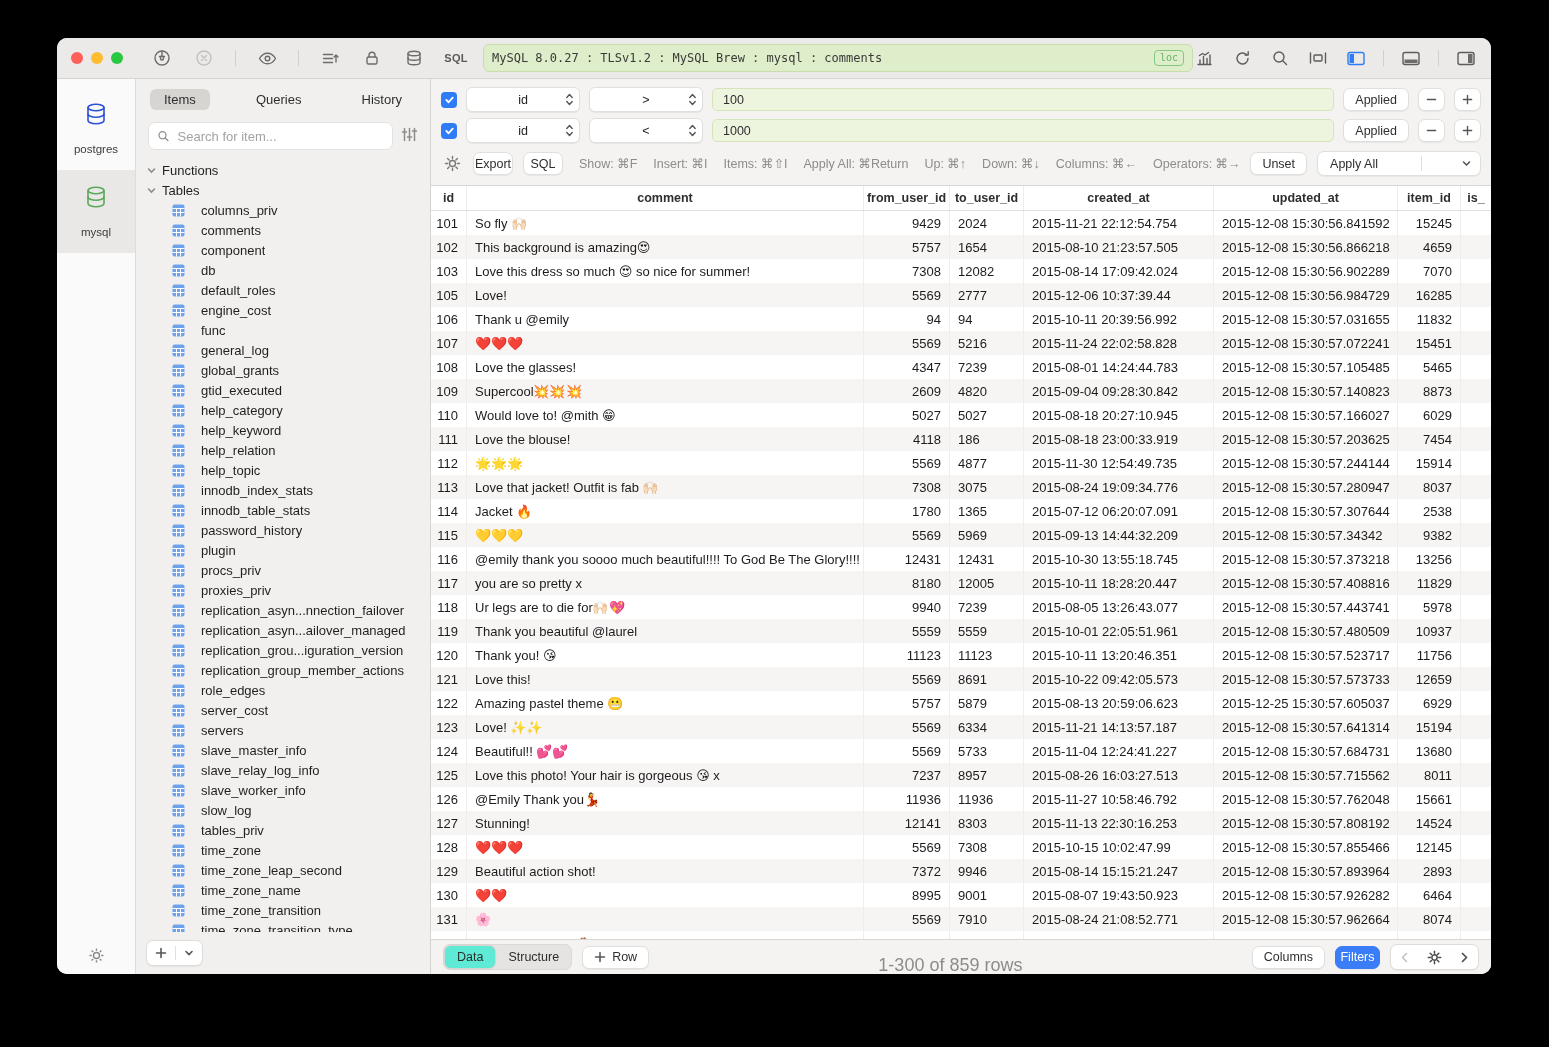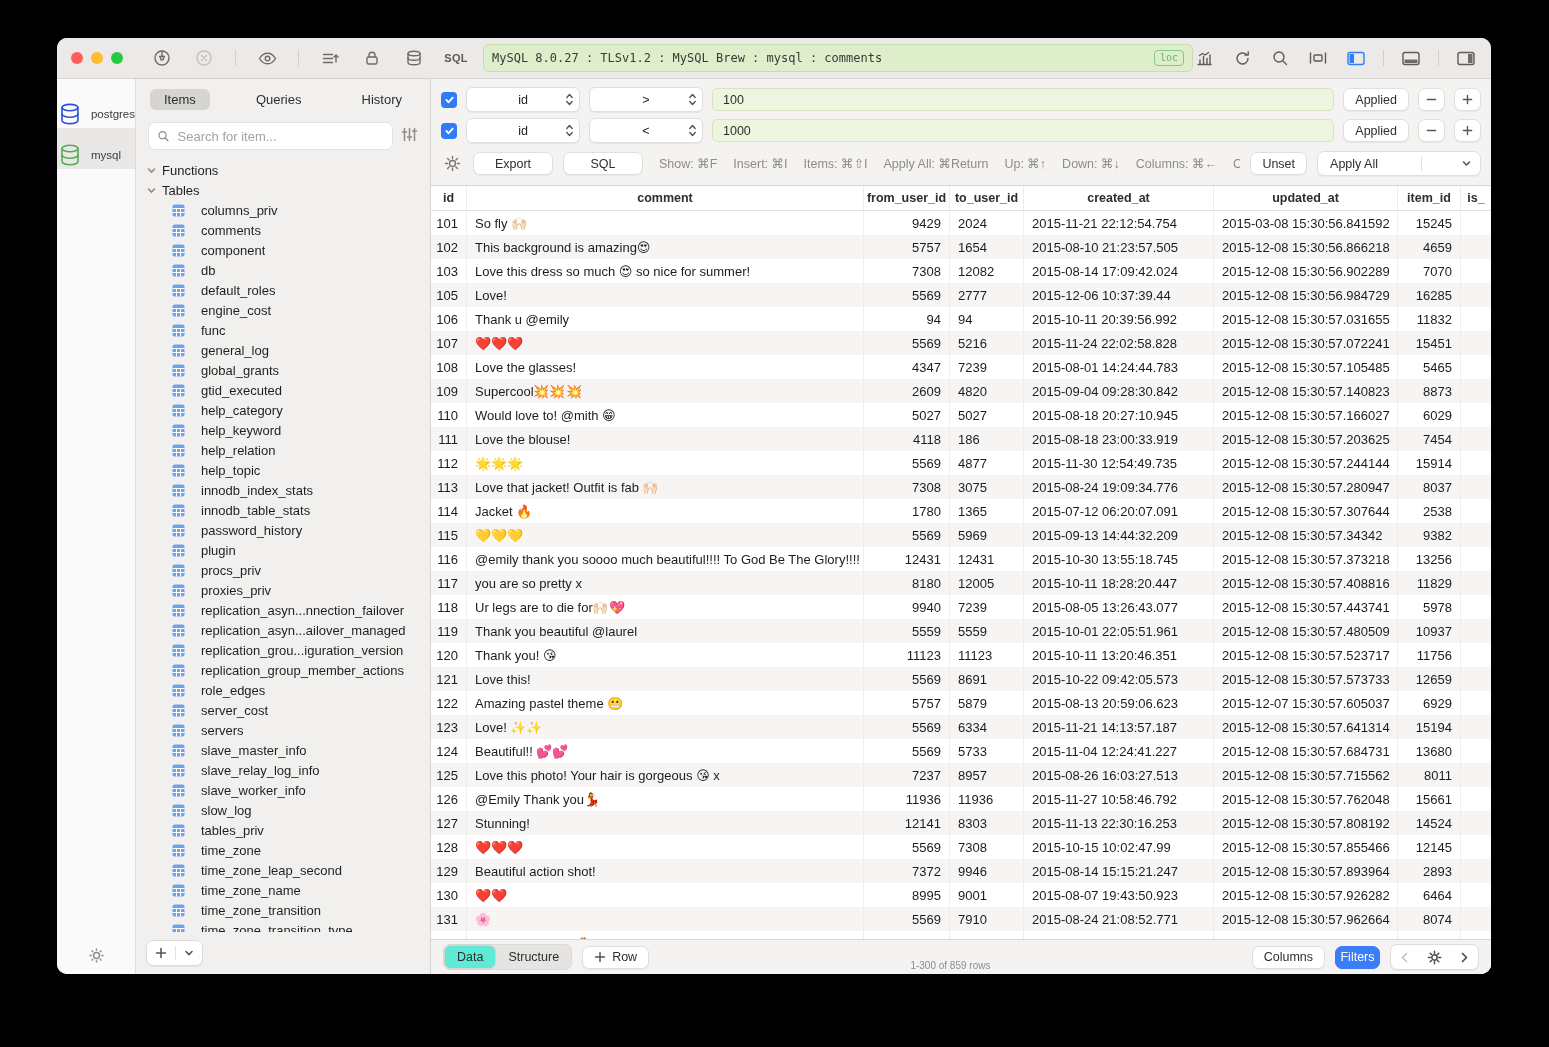--- a/index.html
+++ b/index.html
@@ -21,21 +21,21 @@
   .loc-badge{margin-left:auto;border:1.5px solid #84c884;color:#69b469;font-size:10px;border-radius:4px;padding:0 5px;line-height:14px;font-family:"DejaVu Sans Mono",monospace;}
   .tb-right{margin-left:auto;display:flex;align-items:center;gap:16px;}
   .tb-right .icon-btn svg{stroke:#5e5c5a;}
   .icon-btn.active svg{stroke:#2f7cf6;}
 
   
   .content{flex:1;display:flex;min-height:0;}
 
   
   .rail{width:78px;flex:0 0 78px;background:#fbfafa;border-right:1px solid #dedcda;display:flex;flex-direction:column;align-items:stretch;padding-top:8px;}
-  .rail-item{display:flex;flex-direction:row;align-items:center;gap:8px;padding:14px 0 1px;font-size:11.5px;color:#3c3c3c;cursor:default;}
+  .rail-item{display:flex;flex-direction:column;align-items:center;gap:16px;padding:14px 0 15px;font-size:11.5px;color:#3c3c3c;cursor:default;}
   .rail-item.selected{background:#e9e8e6;}
   .rail-item svg{fill:none;stroke-width:1.6;stroke-linecap:round;}
   .rail-gear{margin-top:auto;margin-bottom:10px;display:flex;justify-content:center;}
   .rail-gear svg{stroke:#8a8886;fill:none;stroke-width:1.4;}
 
   
   .sidebar{width:294px;flex:0 0 294px;background:#f1f0ee;border-right:1px solid #d6d4d2;display:flex;flex-direction:column;min-height:0;}
   .sb-tabs{display:flex;align-items:center;justify-content:space-between;padding:10px 14px 4px;}
   .sb-tab{font-size:13px;color:#2e2e2e;padding:3px 14px;border-radius:6px;}
   .sb-tab.selected{background:#d7d5d2;}
@@ -64,21 +64,21 @@
   .select{width:112px;height:23px;background:#fff;border:1px solid #e1dfdb;border-radius:6px;box-shadow:0 1px 1px rgba(0,0,0,.06);display:flex;align-items:center;justify-content:center;position:relative;font-size:12.5px;color:#222;}
   .stepper{position:absolute;right:5px;top:4px;}
   .stepper svg{stroke:#555;fill:none;stroke-width:1.4;stroke-linecap:round;stroke-linejoin:round;}
   .val-input{flex:1;height:23px;background:#edf5df;border:1px solid #d5e4bc;border-radius:5px;padding:0 10px;font-size:12.5px;color:#2e2e2e;outline:0;font-family:inherit;box-sizing:border-box;}
   .pill{height:23px;border-radius:7px;background:#fff;border:1px solid #e1dfdb;box-shadow:0 1px 1px rgba(0,0,0,.05);font-size:12.5px;color:#2e2e2e;padding:0 11px;display:inline-flex;align-items:center;justify-content:center;font-family:inherit;}
   .round-btn{width:27px;padding:0;}
   .round-btn svg{stroke:#555;fill:none;stroke-width:1.5;stroke-linecap:round;}
 
   .toolbar{display:flex;align-items:center;gap:10px;padding:3px 10px 9px;background:#f4f3f1;border-bottom:1px solid #d8d6d4;}
   .toolbar .gear svg{stroke:#7a7876;fill:none;stroke-width:1.4;}
-  .btn-export,.btn-sql{width:80px;}
+  .btn-export,.btn-sql{width:40px;}
   .shortcuts{flex:1;display:flex;align-items:center;gap:16px;margin-left:6px;overflow:hidden;white-space:nowrap;}
   .sc{font-size:12.5px;color:#8e8c8a;}
   .applyall{padding:0;gap:31px;}
   .applyall .lab{padding:0 12px;}
   .applyall .dv{width:1px;height:15px;background:#e2e0de;}
   .applyall .chev{padding:0 8px;display:flex;align-items:center;}
   .applyall svg{stroke:#555;fill:none;stroke-width:1.6;stroke-linecap:round;stroke-linejoin:round;}
 
   
   .grid{flex:1;min-height:0;overflow:hidden;display:flex;flex-direction:column;}
@@ -91,21 +91,21 @@
   .cell.a-r{justify-content:flex-end;}
   .c0{width:36px;}.c1{width:397px;}.c2{width:86px;}.c3{width:74px;}.c4{width:190px;}.c5{width:184px;}.c6{width:63px;}.c7{flex:1;border-right:0;}
 
   
   .statusbar{height:34px;flex:0 0 34px;background:#f4f3f1;border-top:1px solid #d8d6d4;display:flex;align-items:center;padding:0 12px;gap:10px;}
   .seg-group{display:flex;align-items:center;height:24px;background:#e6e4e2;border:1px solid #dbd9d6;border-radius:7px;}
   .seg-btn{height:22px;margin:0;padding:0 12px;display:flex;align-items:center;font-size:12.5px;color:#2e2e2e;border-radius:6px;}
   .seg-btn.sel{background:#5eead4;box-shadow:0 0 2px rgba(0,0,0,.25);margin:1px;}
   .addrow{gap:6px;}
   .addrow svg{stroke:#555;fill:none;stroke-width:1.5;stroke-linecap:round;}
-  .rowcount{flex:1;text-align:center;font-size:10px;color:#8e8c8a;margin-top:16px;}
+  .rowcount{flex:1;text-align:center;font-size:18px;color:#8e8c8a;margin-top:16px;}
   .btn-filters{background:#3b7df7;border-color:#3b7df7;color:#ffffff;width:45px;text-align:right;}
   .nav-group{display:inline-flex;align-items:center;height:24px;background:#fff;border:1px solid #dedcda;border-radius:7px;box-shadow:0 1px 1px rgba(0,0,0,.05);}
   .nav-seg{padding:0 9px;height:100%;display:flex;align-items:center;}
   .nav-group svg{fill:none;stroke-width:1.7;stroke-linecap:round;stroke-linejoin:round;}
   .nav-prev svg{stroke:#c6c4c2;}
   .nav-gear svg,.nav-next svg{stroke:#4e4c4a;}
 </style>
 </head>
 <body>
 
@@ -705,21 +705,21 @@
             <div class="hcell c6">item_id</div>
             <div class="hcell c7">is_</div>
           </div>
         <div class="grid-rows">
             <div class="grow">
               <div class="cell c0 a-r">101</div>
               <div class="cell c1">So fly 🙌🏻</div>
               <div class="cell c2 a-r">9429</div>
               <div class="cell c3">2024</div>
               <div class="cell c4">2015-11-21 22:12:54.754</div>
-              <div class="cell c5">2015-03-08 15:30:56.841592</div>
+              <div class="cell c5">2015-12-08 15:30:56.841592</div>
               <div class="cell c6 a-r">15245</div>
               <div class="cell c7"></div>
             </div>
             <div class="grow">
               <div class="cell c0 a-r">102</div>
               <div class="cell c1">This background is amazing😍</div>
               <div class="cell c2 a-r">5757</div>
               <div class="cell c3">1654</div>
               <div class="cell c4">2015-08-10 21:23:57.505</div>
               <div class="cell c5">2015-12-08 15:30:56.866218</div>
@@ -905,21 +905,21 @@
               <div class="cell c5">2015-12-08 15:30:57.573733</div>
               <div class="cell c6 a-r">12659</div>
               <div class="cell c7"></div>
             </div>
             <div class="grow">
               <div class="cell c0 a-r">122</div>
               <div class="cell c1">Amazing pastel theme 😬</div>
               <div class="cell c2 a-r">5757</div>
               <div class="cell c3">5879</div>
               <div class="cell c4">2015-08-13 20:59:06.623</div>
-              <div class="cell c5">2015-12-07 15:30:57.605037</div>
+              <div class="cell c5">2015-12-25 15:30:57.605037</div>
               <div class="cell c6 a-r">6929</div>
               <div class="cell c7"></div>
             </div>
             <div class="grow">
               <div class="cell c0 a-r">123</div>
               <div class="cell c1">Love! ✨✨</div>
               <div class="cell c2 a-r">5569</div>
               <div class="cell c3">6334</div>
               <div class="cell c4">2015-11-21 14:13:57.187</div>
               <div class="cell c5">2015-12-08 15:30:57.641314</div>

